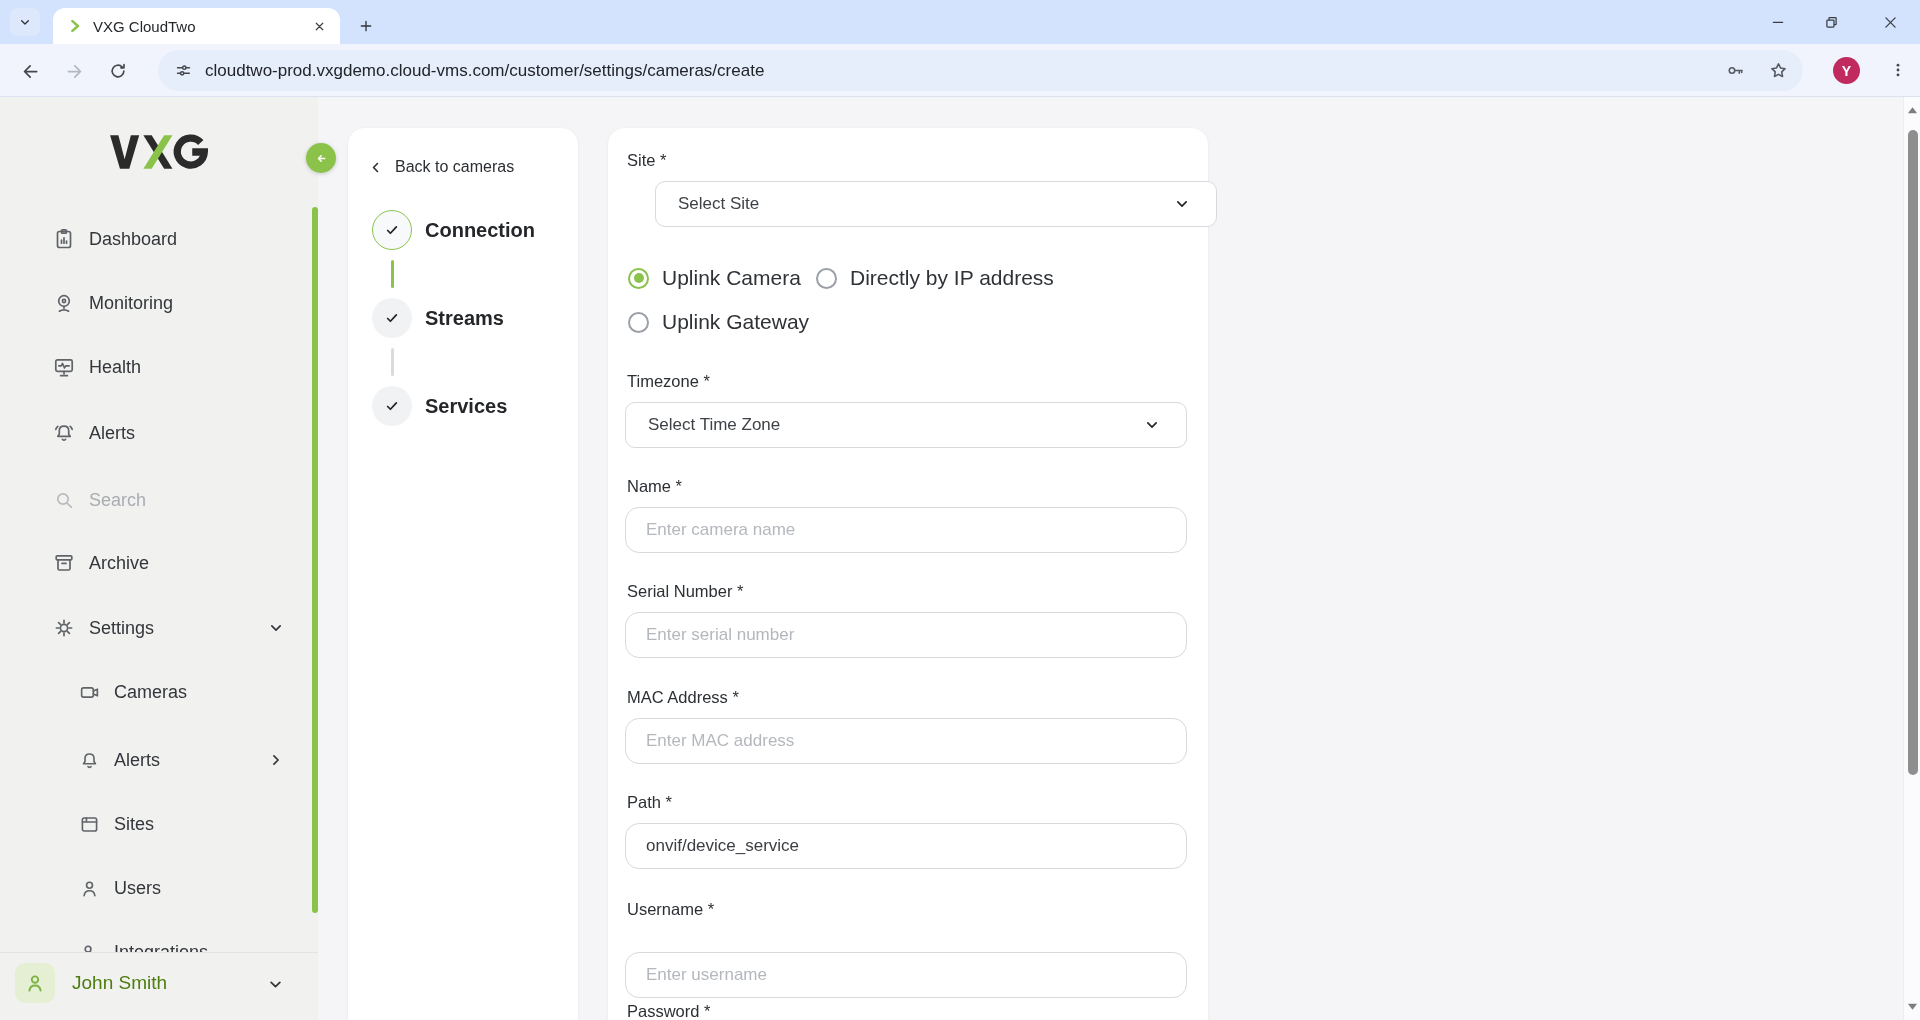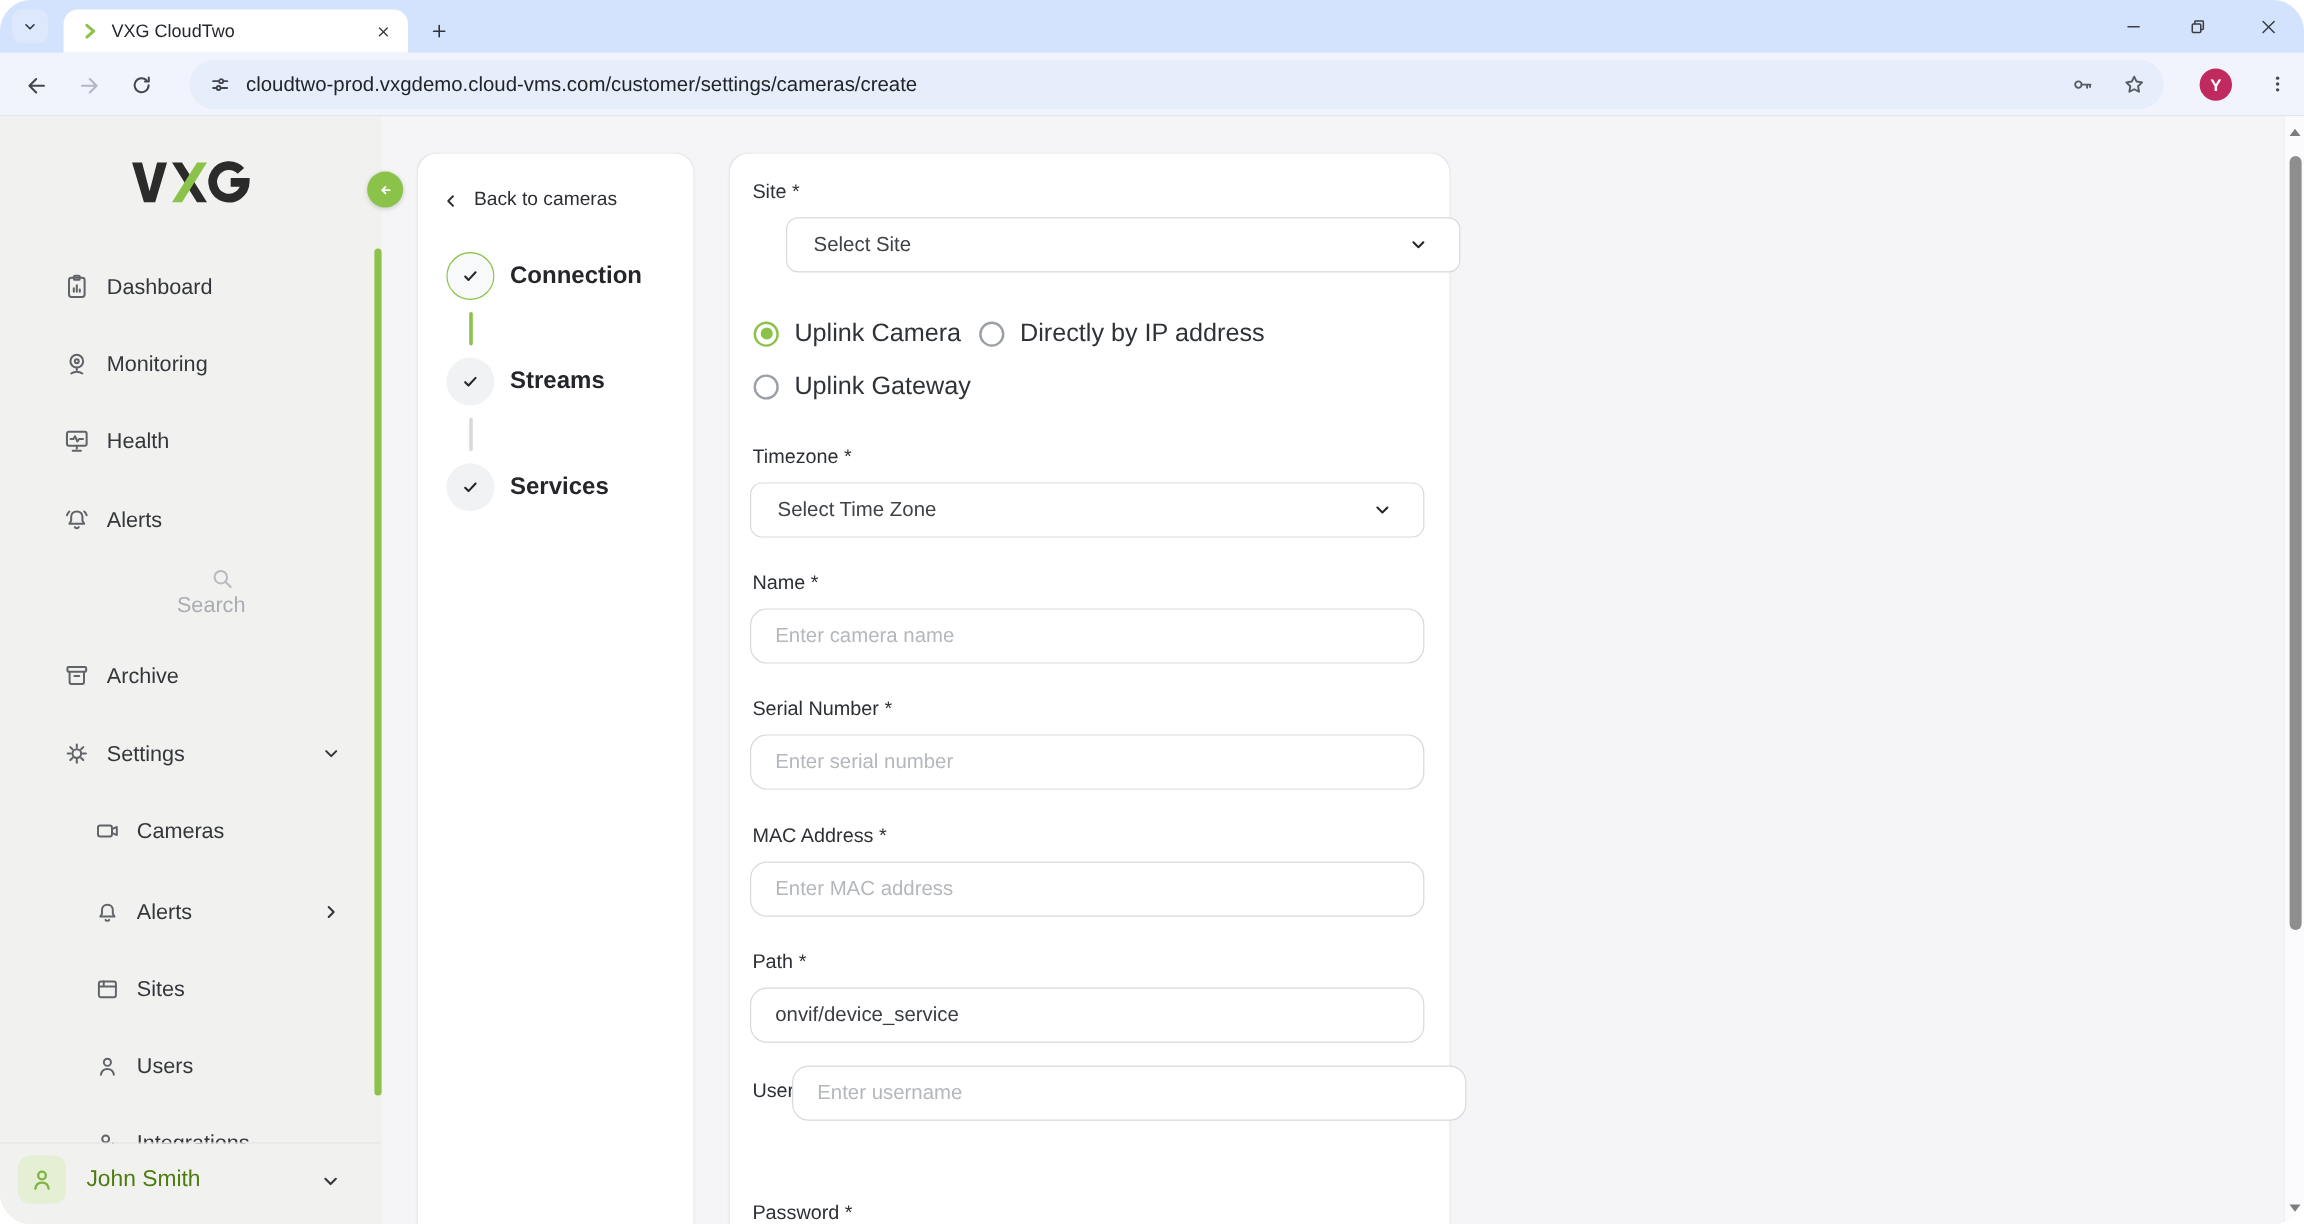--- a/index.html
+++ b/index.html
@@ -1,18 +1,18 @@
 <!DOCTYPE html>
 <html><head>
 <meta charset="utf-8">
 <style>
   * { margin:0; padding:0; box-sizing:border-box; }
   html,body { background:#fff; }
   body { font-family:"Liberation Sans", sans-serif; }
-  .scene { position:relative; width:1920px; height:1020px; overflow:hidden; background:#f5f5f7;border-radius:26px; }
+  .scene { position:relative; width:1920px; height:1020px; overflow:hidden; background:#f5f5f7; }
 
   
   .tabstrip { position:absolute; left:0; top:0; width:1920px; height:44px; background:#d3e3fd; }
   .tabsearch { position:absolute; left:10px; top:8px; width:30px; height:28px; border-radius:8px; background:#dde8fc; display:flex; align-items:center; justify-content:center; cursor:pointer; }
   .tab { position:absolute; left:53px; top:8px; width:287px; height:36px; background:#fff; border-radius:12px 12px 0 0; display:flex; align-items:center; }
   .tab-favicon { margin-left:13px; width:18px; height:18px; }
   .tab-title { margin-left:9px; font-size:15px; color:#24282d; flex:1; white-space:nowrap; overflow:hidden; }
   .tab-close { width:18px; height:18px; margin-right:12px; display:flex; align-items:center; justify-content:center; border-radius:50%; cursor:pointer; }
   .newtab { position:absolute; left:352px; top:12px; width:28px; height:28px; display:flex; align-items:center; justify-content:center; border-radius:50%; cursor:pointer; }
   .winctl { position:absolute; top:8px; width:30px; height:28px; display:flex; align-items:center; justify-content:center; }
@@ -203,21 +203,21 @@
         <span class="nav-label">Health</span>
       </div>
       <div class="nav-item" style="top:336px;">
         <svg class="ic" width="24" height="24" viewBox="0 0 24 24" fill="none" stroke="#606469" stroke-width="1.7" stroke-linecap="round" stroke-linejoin="round">
             <path d="M12 5.2c-2.9 0-4.7 2-4.7 4.6v3.2l-1.5 2.4h12.4l-1.5-2.4V9.8c0-2.6-1.8-4.6-4.7-4.6z"></path>
             <path d="M10.4 18.3c.4 1.2 2.8 1.2 3.2 0"></path>
             <path d="M5.8 5.3c-1 .8-1.7 1.9-2 3.1M18.2 5.3c1 .8 1.7 1.9 2 3.1"></path>
           </svg>
         <span class="nav-label">Alerts</span>
       </div>
-      <div class="nav-item" style="top:390px;flex-direction:column;">
+      <div class="nav-item" style="top:403px;">
         <svg class="ic" width="24" height="24" viewBox="0 0 24 24" fill="none" stroke="#b7bbbf" stroke-width="1.7" stroke-linecap="round">
             <circle cx="11" cy="11" r="5.2"></circle>
             <path d="M15 15l4.2 4.2"></path>
           </svg>
         <span class="nav-label dim">Search</span>
       </div>
       <div class="nav-item" style="top:466px;">
         <svg class="ic" width="24" height="24" viewBox="0 0 24 24" fill="none" stroke="#606469" stroke-width="1.7" stroke-linecap="round" stroke-linejoin="round">
             <rect x="4.2" y="4.8" width="15.6" height="4" rx="1"></rect>
             <path d="M6 8.8v8.6c0 .9.7 1.6 1.6 1.6h8.8c.9 0 1.6-.7 1.6-1.6V8.8"></path>
@@ -367,21 +367,21 @@
       <span class="f-label" style="top:451px;">Serial Number *</span>
       <input class="f-input" style="top: 484px;" placeholder="Enter serial number">
 
       <span class="f-label" style="top:557px;">MAC Address *</span>
       <input class="f-input" style="top: 590px;" placeholder="Enter MAC address">
 
       <span class="f-label" style="top:662px;">Path *</span>
       <input class="f-input" style="top: 695px;" value="onvif/device_service">
 
       <span class="f-label" style="top:769px;">Username *</span>
-      <input class="f-input" style="top: 760px; margin-left: 35px;" placeholder="Enter username">
+      <input class="f-input" style="top: 824px;" placeholder="Enter username">
 
       <span class="f-label" style="top:871px;">Password *</span>
     </div>
 
     <div class="scrollbar">
       <svg class="sb-arrow" style="top:8px;" viewBox="0 0 12 12">
           <path d="M6 2.5L11 9H1z" fill="#7d7d7d"></path>
         </svg>
       <div class="sb-thumb"></div>
       <svg class="sb-arrow" style="bottom:8px;" viewBox="0 0 12 12">

